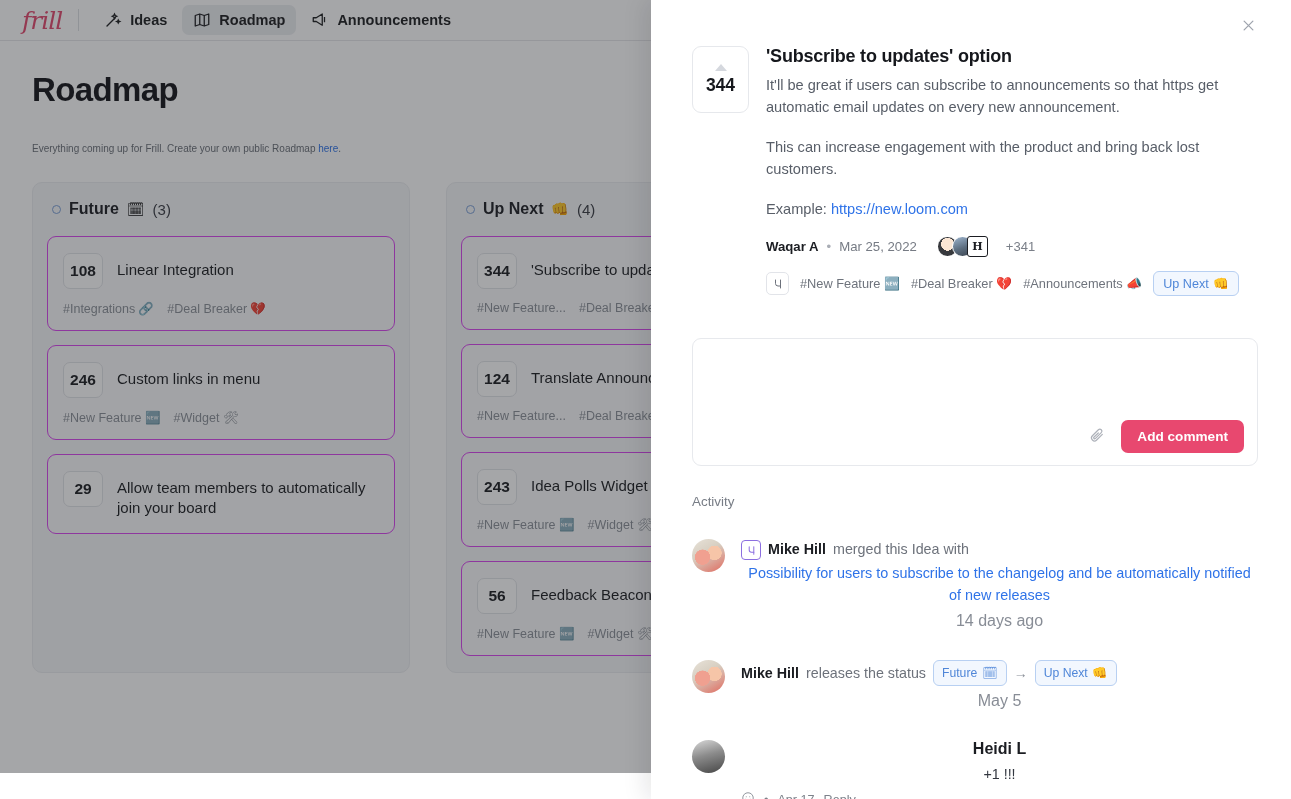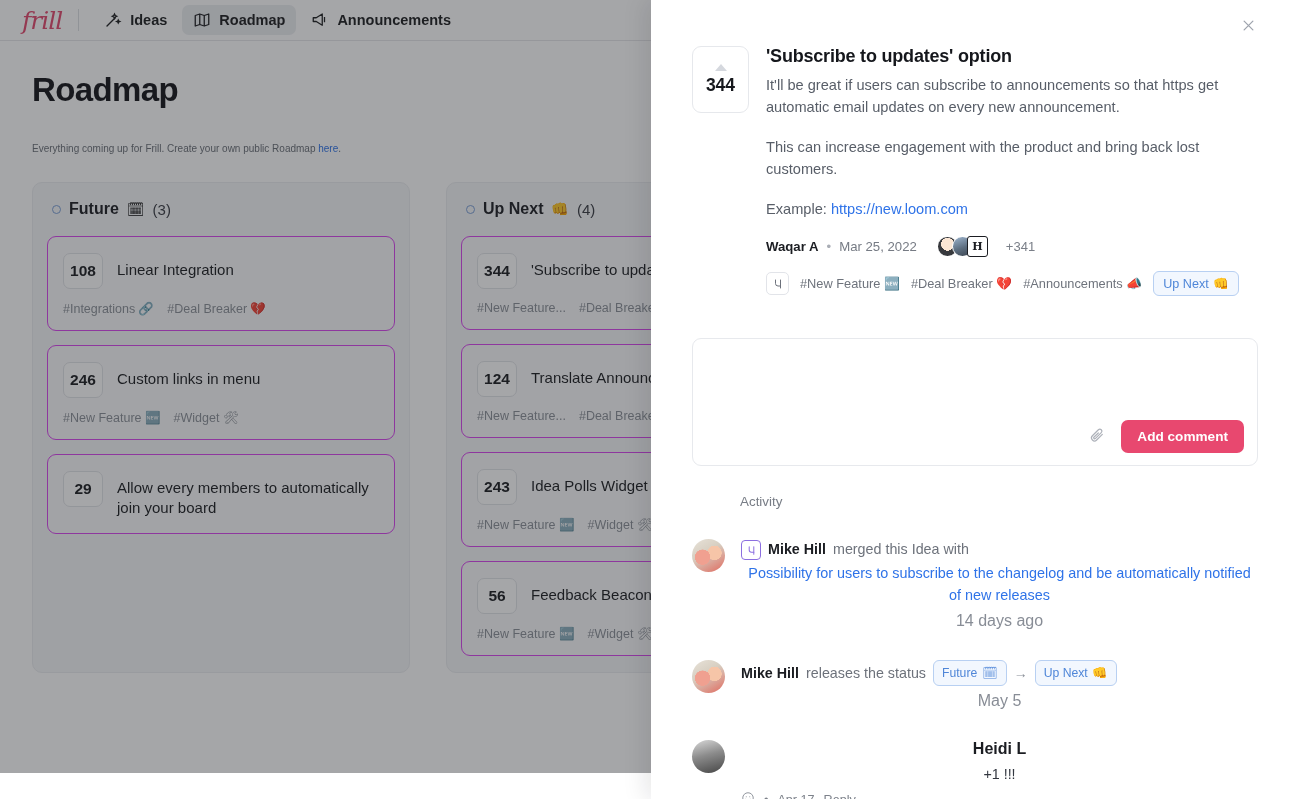--- a/index.html
+++ b/index.html
@@ -180,21 +180,21 @@
     position: absolute; right: 13px; bottom: 12px;
     display: flex; align-items: center; gap: 16px;
   }
   .clip-icon { color: #aeb2ba; font-size: 16px; cursor: pointer; }
   .add-comment-btn {
     background: #e8486f; color: #fff; border: 0; border-radius: 7px;
     padding: 9px 16px; font-size: 13.6px; font-weight: 700; cursor: pointer;
     font-family: "Liberation Sans", sans-serif;
   }
 
-  .activity-label { margin-top: 28px; font-size: 13.4px; color: #787d86; margin-left: 48px; }
+  .activity-label { margin-top: 28px; font-size: 13.4px; color: #787d86; }
 
   .act-item { display: flex; gap: 16px; margin-top: 30px; text-align: center; }
   .act-avatar {
     width: 33px; height: 33px; border-radius: 50%; flex: 0 0 auto; overflow: hidden;
   }
   .av-mike { background: radial-gradient(circle at 32% 55%, #f0a090 0 26%, transparent 27%), radial-gradient(circle at 68% 42%, #f6c5a8 0 24%, transparent 25%), linear-gradient(150deg,#e8e2d8 0%,#d7cfc2 40%,#e06a5e 100%); }
   .av-heidi { background: linear-gradient(165deg,#d9d9d9 0%,#8c8c8c 45%,#464646 100%); }
   .act-body { flex: 1 1 auto; }
   .act-line { font-size: 14.3px; color: #6d727b; line-height: 1.5; display: flex; flex-wrap: wrap; align-items: center; gap: 7px; }
   .act-name { font-weight: 700; color: #1b1d22; }
@@ -289,21 +289,21 @@
             </div>
             <div class="idea-tags">
               <span>#New Feature 🆕</span>
               <span>#Widget 🛠</span>
             </div>
           </div>
 
           <div class="idea-card">
             <div class="idea-top">
               <div class="vote-chip">29</div>
-              <div class="idea-title">Allow every members to automatically join your board</div>
+              <div class="idea-title">Allow team members to automatically join your board</div>
             </div>
           </div>
         </div>
 
         <div class="column">
           <div class="col-head">
             <span class="col-dot"></span>
             <span class="col-name">Up Next</span>
             <span class="col-emoji">👊</span>
             <span class="col-count">(4)</span>

